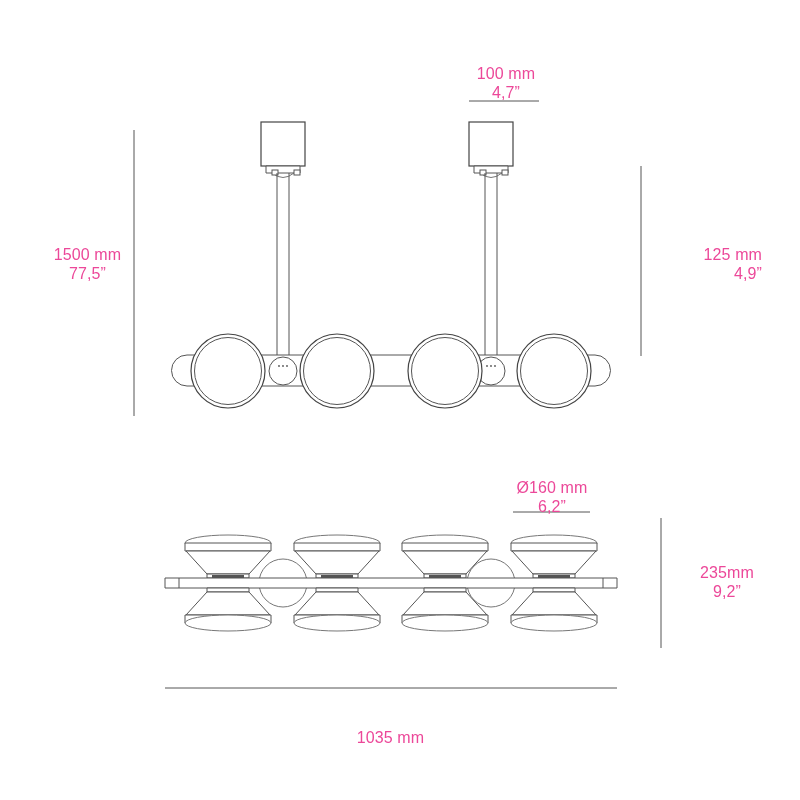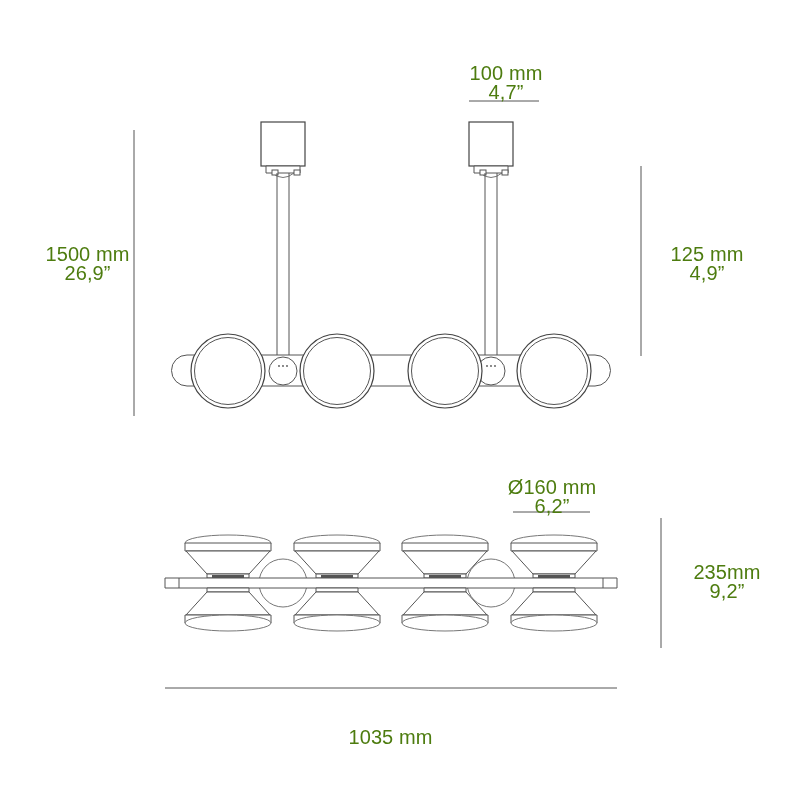--- a/index.html
+++ b/index.html
@@ -23,34 +23,34 @@
   svg.drawing {
     position: absolute;
     left: 0;
     top: 0;
     width: 800px;
     height: 800px;
   }
   .dimlabel {
     position: absolute;
     font-family: "Liberation Sans", sans-serif;
-    font-size: 20px;
+    font-size: 16px;
     line-height: 19px;
-    color: #4d7c0f;
+    color: #ec4899;
     white-space: nowrap;
     letter-spacing: 0.1px;
   }
   .dimlabel .l1 { display: block; }
   .dimlabel .l2 { display: block; }
   .center { text-align: center; }
 
   
   #label-top      { left: 436px; top: 64px;  width: 140px; }
   #label-left     { left: 40px;  top: 245px; width: 95px;  }
-  #label-right    { left: 652px; top: 245px; width: 110px; }
+  #label-right    { left: 652px; top: 245px; width: 110px; text-align: right; }
   #label-dia      { left: 482px; top: 478px; width: 140px; }
   #label-height2  { left: 672px; top: 563px; width: 110px; }
   #label-width    { left: 318px; top: 728px; width: 145px; }
 </style>
 </head>
 <body>
 
 <div id="sheet">
 
   <svg class="drawing" viewBox="0 0 800 800">
@@ -209,21 +209,21 @@
     </g>
   </svg>
 
   <div class="dimlabel center" id="label-top">
     <span class="l1">100 mm</span>
     <span class="l2">4,7”</span>
   </div>
 
   <div class="dimlabel center" id="label-left">
     <span class="l1">1500 mm</span>
-    <span class="l2">26,9”</span>
+    <span class="l2">77,5”</span>
   </div>
 
   <div class="dimlabel center" id="label-right">
     <span class="l1">125 mm</span>
     <span class="l2">4,9”</span>
   </div>
 
   <div class="dimlabel center" id="label-dia">
     <span class="l1">Ø160 mm</span>
     <span class="l2">6,2”</span>

